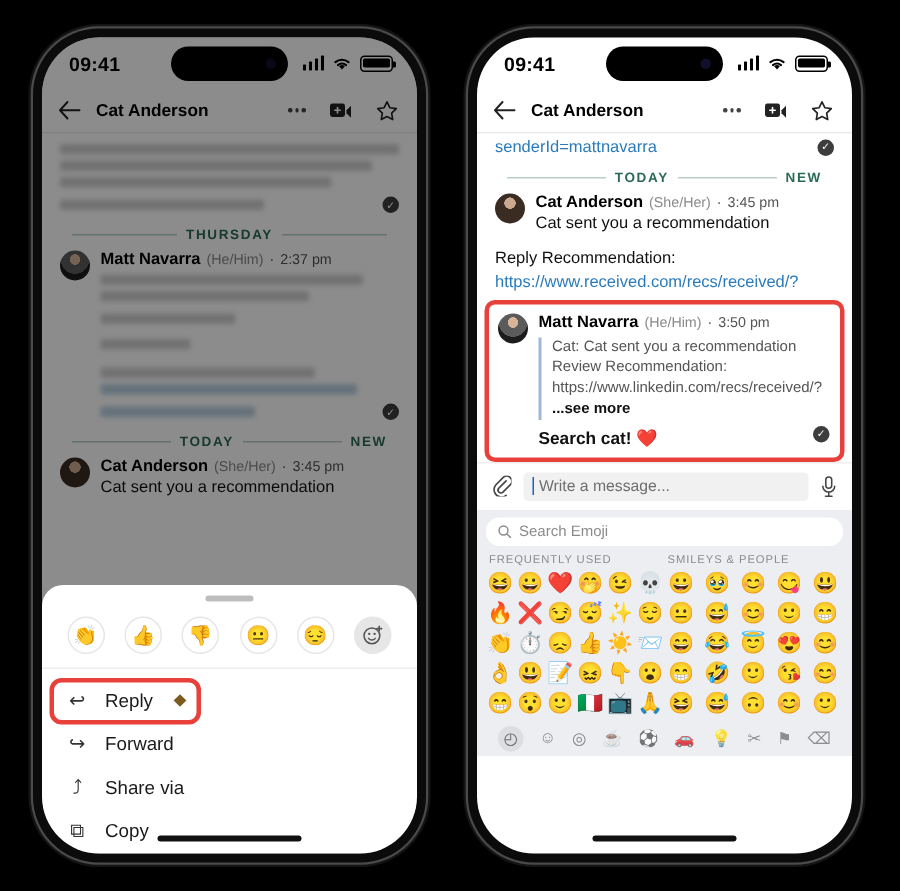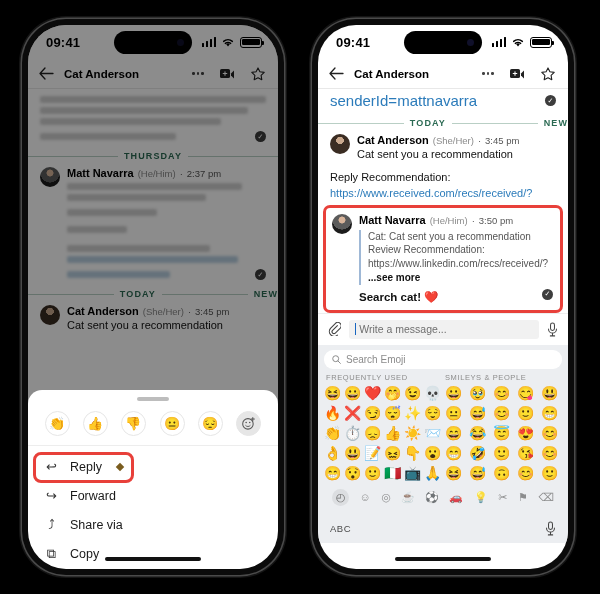--- a/index.html
+++ b/index.html
@@ -83,21 +83,21 @@
   .avatar.matt { background: radial-gradient(circle at 50% 30%, #d8b49a 0 20%, #5b5b5b 21% 55%, #1c1c1c 56% 100%); }
   .msg-name { font-size: 11px; font-weight: 700; color: #000; }
   .msg-pron { font-size: 9.5px; color: #8a8a8a; font-weight: 400; }
   .msg-time { font-size: 9.5px; color: #555; }
   .msg-meta { display: flex; align-items: baseline; gap: 4px; flex-wrap: wrap; }
   .msg-body { font-size: 11px; color: #111; line-height: 1.35; margin-top: 1px; }
   .link { color: #2b7bba; word-break: break-all; }
 
   .daysep {
     display: flex; align-items: center; gap: 6px;
-    padding: 0 0; margin: 7px 0 6px; color: #2b6a53;
+    padding: 0 20px; margin: 7px 0 6px; color: #2b6a53;
     font-size: 9px; letter-spacing: 1.1px; font-weight: 600; justify-content: center;
   }
   .daysep .rule { flex: 1; height: 1px; background: #b9cfc5; }
   .daysep .new { color: #2b6a53; }
 
   .check {
     width: 11px; height: 11px; border-radius: 50%; background: #3d3d3d;
     color: #fff; font-size: 7px; display: flex; align-items: center; justify-content: center;
   }
 
@@ -414,21 +414,21 @@
             <path d="M3.2 5.5h3.6M5 3.7v3.6" stroke="#fff" stroke-width="1.1" stroke-linecap="round"></path>
           </svg>
           <svg width="14" height="14" viewBox="0 0 14 14">
             <path d="M7 .9l1.9 3.9 4.3.6-3.1 3 .7 4.3L7 10.7 3.2 12.7l.7-4.3-3.1-3 4.3-.6z" fill="none" stroke="#222" stroke-width="1.1" stroke-linejoin="round"></path>
           </svg>
         </div>
       </div>
 
       <div class="convo">
         <div style="display:flex;align-items:center;padding:3px 12px 2px">
-          <span class="link" style="font-size:15px">senderId=mattnavarra</span>
+          <span class="link" style="font-size:11px">senderId=mattnavarra</span>
           <div class="check" style="margin-left:auto">✓</div>
         </div>
 
         <div class="daysep">
           <div class="rule"></div>
           <span>TODAY</span>
           <div class="rule"></div>
           <span class="new">NEW</span>
         </div>
 
@@ -574,24 +574,17 @@
             <span>☕</span>
             <span>⚽</span>
             <span>🚗</span>
             <span>💡</span>
             <span>✂</span>
             <span>⚑</span>
             <span>⌫</span>
           </div>
       </div>
 
-      <div class="kb-foot">
-        <span class="abc">ABC</span>
-        <svg width="11" height="15" viewBox="0 0 11 16">
-          <rect x="3.4" y="1" width="4.2" height="8" rx="2.1" fill="none" stroke="#444" stroke-width="1.1"></rect>
-          <path d="M1.3 7.6a4.2 4.2 0 008.4 0M5.5 11.8V14.6M3.2 14.8h4.6" stroke="#444" stroke-width="1.1" fill="none" stroke-linecap="round"></path>
-        </svg>
-      </div>
       <div class="homebar"></div>
     </div>
   </div>
 
 </div>
 
 </body></html>

